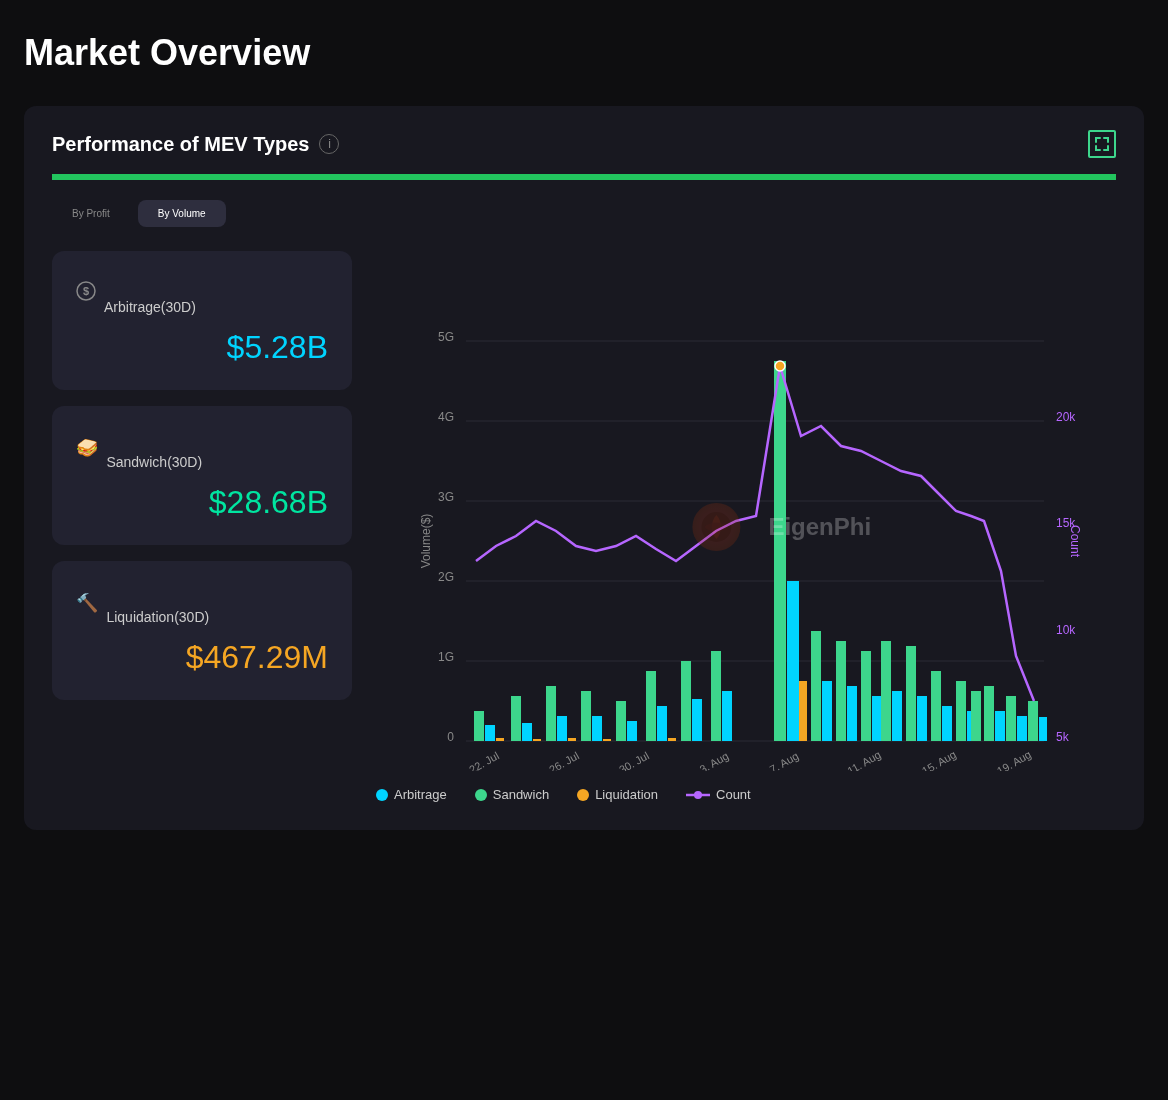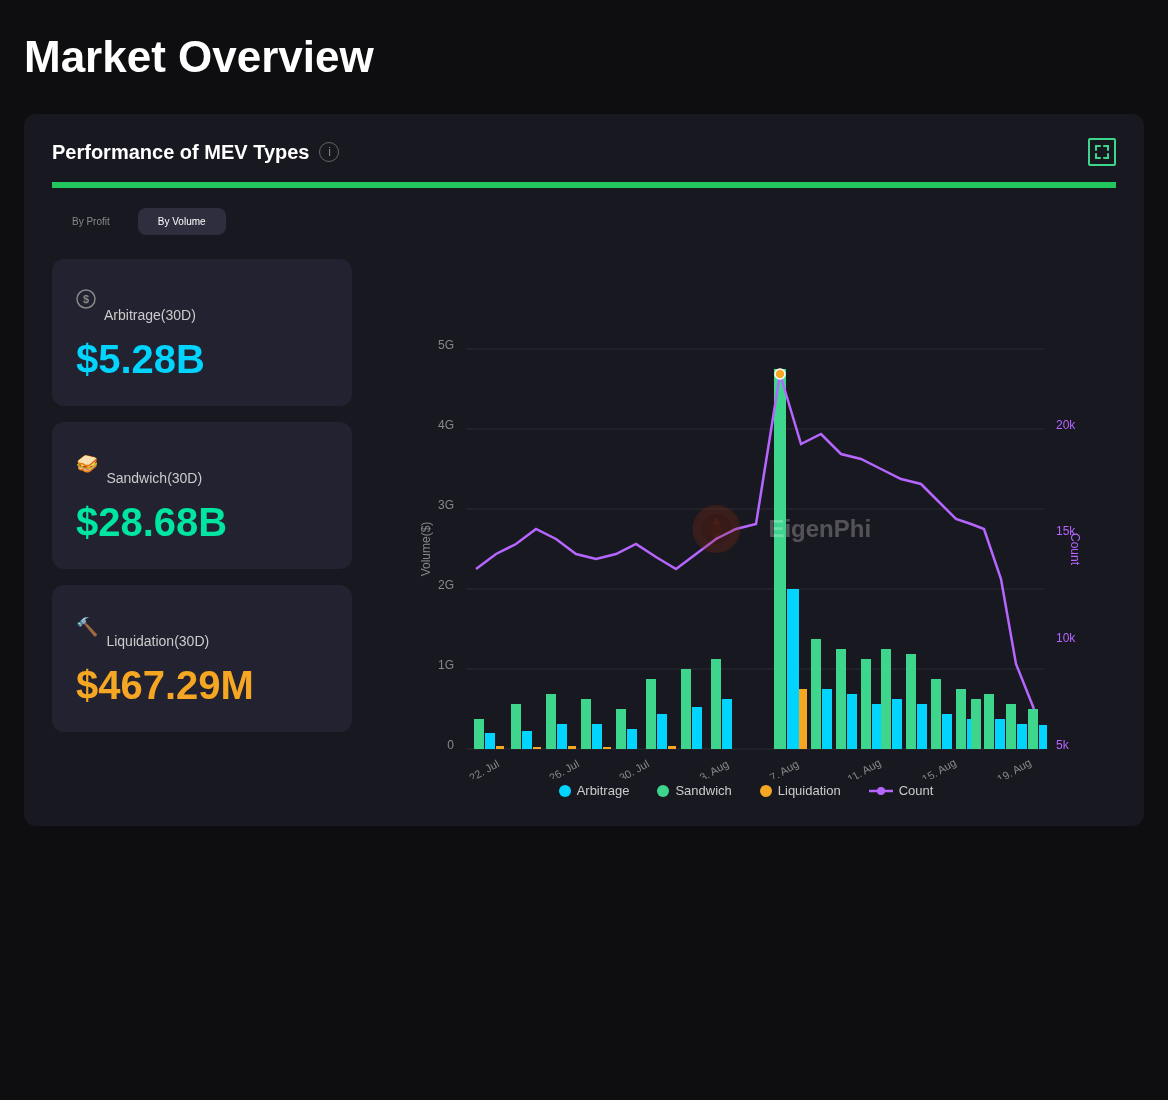--- a/index.html
+++ b/index.html
@@ -5,21 +5,21 @@
     * { box-sizing: border-box; margin: 0; padding: 0; }
     body {
       background: #0e0e10;
       color: #fff;
       font-family: -apple-system, BlinkMacSystemFont, 'Segoe UI', sans-serif;
       width: 1168px;
       min-height: 1100px;
       padding: 32px 24px;
     }
     .page-title {
-      font-size: 44px;
+      font-size: 36px;
       font-weight: 800;
       color: #fff;
       margin-bottom: 32px;
     }
     .card {
       background: #181820;
       border-radius: 12px;
       padding: 24px 28px 28px;
     }
     .card-header {
@@ -104,37 +104,36 @@
     .metric-icon {
       font-size: 18px;
     }
     .metric-label {
       font-size: 14px;
       color: #ccc;
       font-weight: 500;
       margin-top: 28px;
     }
     .metric-value {
-      font-size: 40px;
-      font-weight: 700;
-      text-align: left;
+      font-size: 32px;
+      font-weight: 400;
+      text-align: right;
     }
     .color-cyan { color: #00d4ff; }
     .color-teal { color: #00e5a0; }
     .color-gold { color: #f5a623; }
     .chart-area {
       flex: 1;
       position: relative;
       min-height: 520px;
     }
     .legend-row {
       display: flex;
       gap: 28px;
-      justify-content: center;
-      margin-top: 0;
+      margin-top: 12px;
       flex-wrap: wrap;
     }
     .legend-item {
       display: flex;
       align-items: center;
       gap: 6px;
       font-size: 13px;
       color: #ccc;
     }
     .legend-dot {

